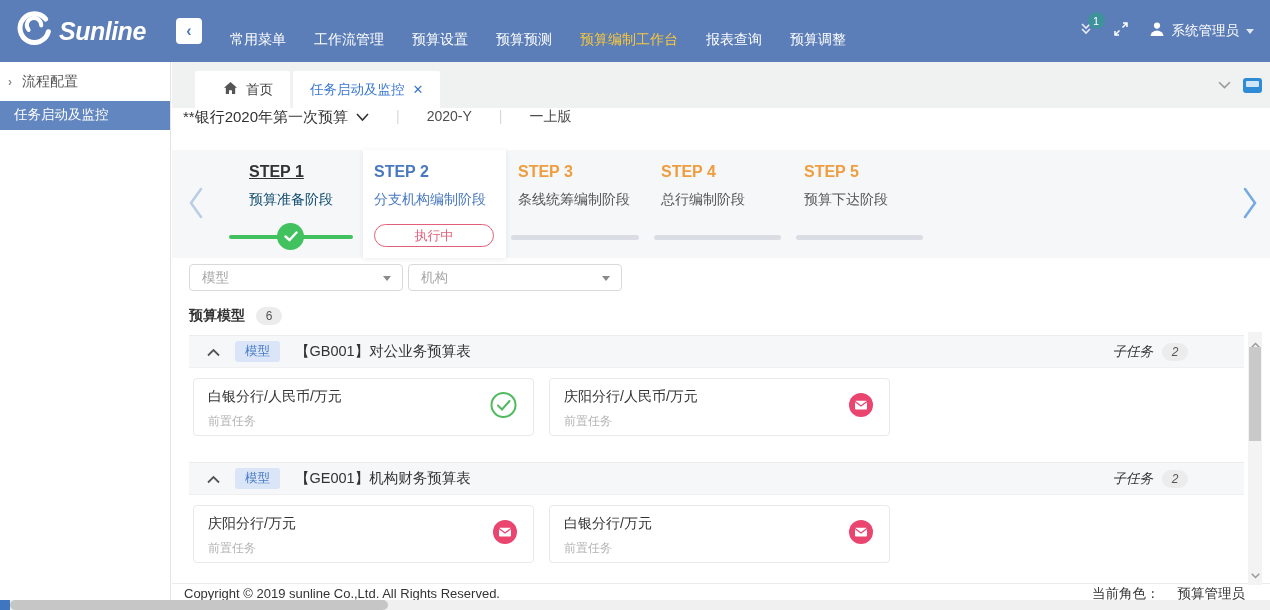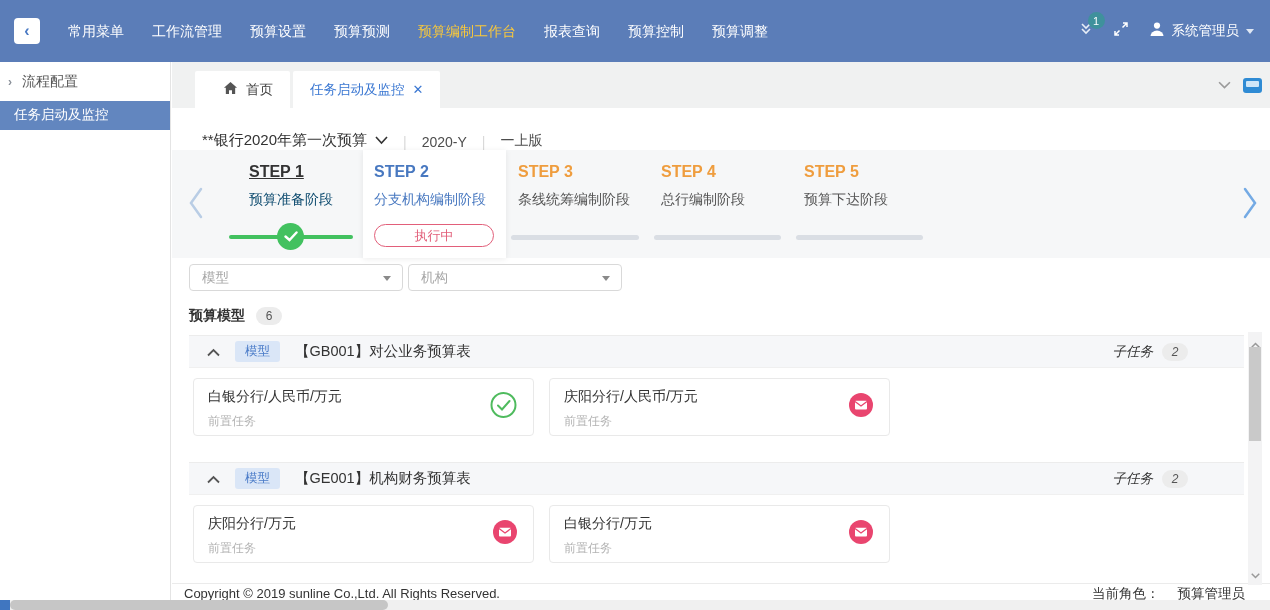--- a/index.html
+++ b/index.html
@@ -5,21 +5,21 @@
   * { margin:0; padding:0; box-sizing:border-box; }
   html,body { width:1270px; height:610px; overflow:hidden; }
   body { font-family:"Liberation Sans","DejaVu Sans",sans-serif; background:#fff; position:relative; }
 
   
   .navbar { position:absolute; top:0; left:0; right:0; height:62px; background:#5b7db8; display:flex; align-items:center; }
   .brand { display:flex; align-items:center; gap:7px; padding-left:16px; width:162px; }
   .brand-text { color:#fff; font-size:25px; font-weight:bold; font-style:italic; letter-spacing:-0.5px; }
   .back-btn { width:26px; height:26px; background:#fff; border-radius:4px; color:#4a7ac4; display:flex; align-items:center; justify-content:center; font-weight:bold; margin-left:14px; font-size:16px; cursor:pointer; }
   .nav-menu { display:flex; height:100%; margin-left:14px; }
-  .nav-item { padding:0 14px; color:#fff; font-size:14px; line-height:62px; height:66px; position:relative; cursor:pointer; white-space:nowrap; }
+  .nav-item { padding:8px 14px; color:#fff; font-size:14px; line-height:62px; height:66px; position:relative; cursor:pointer; white-space:nowrap; }
   .nav-item.active { color:#f8c83c; }
   .nav-item.active::after { content:""; position:absolute; left:0; right:0; bottom:0; height:4px; background:#eebd3f; }
   .nav-right { margin-left:auto; display:flex; align-items:center; gap:20px; padding-right:16px; color:#fff; }
   .icon-btn { position:relative; display:flex; align-items:center; cursor:pointer; }
   .num-badge { position:absolute; top:-10px; left:9px; background:#3f919c; color:#fff; border-radius:50%; width:17px; height:17px; font-size:11px; display:flex; align-items:center; justify-content:center; }
   .user-wrap { display:flex; align-items:center; gap:7px; cursor:pointer; }
   .user-name { font-size:13.5px; }
   .caret-down-w { width:0; height:0; border-left:4px solid transparent; border-right:4px solid transparent; border-top:5px solid #dfe7f3; }
 
   
@@ -33,21 +33,21 @@
 
   .tabbar { position:absolute; top:0; left:0; right:0; height:46px; background:#f0f1f1; display:flex; align-items:flex-end; }
   .tab { height:37px; background:#fff; display:flex; align-items:center; gap:8px; padding:0 17px; font-size:13.5px; color:#444; margin-right:3px; cursor:pointer; border-radius:2px 2px 0 0; }
   .tab.first { margin-left:23px;padding-left:28px; }
   .tab.active { color:#3a77d2; }
   .tab-close { color:#3a77d2; font-size:13px; font-weight:bold; }
   .tabbar-right { margin-left:auto; display:flex; align-items:center; gap:12px; padding-right:8px; align-self:center; }
   .monitor-icon { width:19px; height:15px; background:#2f8bd4; border-radius:3px; position:relative; cursor:pointer; }
   .monitor-icon::after { content:""; position:absolute; left:3px; top:3px; width:13px; height:6px; background:#cfe6f8; border-radius:1px; }
 
-  .context-row { position:absolute; top:46px; height:42px; left:0; right:0; background:#fff; display:flex; align-items:flex-end; padding-left:30px; }
+  .context-row { position:absolute; top:46px; height:42px; left:0; right:0; background:#fff; display:flex; align-items:flex-start; padding-left:11px;gap:12px; }
   .budget-name { font-size:15px; color:#333; display:flex; align-items:center; gap:8px; cursor:pointer; }
   .ctx-sep { color:#d9d9d9; font-size:14px; margin:0 15px; }
   .ctx-val { font-size:14px; color:#4d4d4d; }
 
   
   .wizard { position:absolute; top:88px; height:108px; left:0; right:0; background:#f6f7f8; }
   .step { position:absolute; top:0; height:100%; cursor:pointer; }
   .step-s1 { left:57px;  width:124px; }
   .step-s2 { left:191px; width:143px; background:#fff; box-shadow:0 1px 6px rgba(0,0,0,0.08); }
   .step-s3 { left:339px; width:128px; }
@@ -106,29 +106,37 @@
   .v-arrow.up { top:2px; }
   .v-arrow.down { bottom:2px; }
   .hscroll { position:absolute; left:0; right:0; bottom:0; height:10px; background:#f0f0f0; }
   .hthumb { position:absolute; left:10px; top:0; width:378px; height:10px; background:#c6c6c6; border-radius:5px; cursor:pointer; }
   .hcorner { position:absolute; left:0; top:0; width:10px; height:10px; background:#4076c0; }
 </style>
 </head>
 <body>
 
 <div class="navbar">
+  <div class="brand">
+    <span>
+      <svg width="36" height="36" viewBox="0 0 40 40" fill="none" stroke="#fff" stroke-linecap="round">
+        <path d="M33 9 A16 16 0 1 0 36 23" stroke-width="5.5"></path>
+        <path d="M14 21 A8 8 0 1 1 28 16" stroke-width="4.5"></path>
+      </svg>
+    </span>
+    <span class="brand-text">Sunline</span>
+  </div>
   <div class="back-btn">‹</div>
   <div class="nav-menu">
     <div class="nav-item">常用菜单</div>
     <div class="nav-item">工作流管理</div>
     <div class="nav-item">预算设置</div>
     <div class="nav-item">预算预测</div>
     <div class="nav-item active">预算编制工作台</div>
     <div class="nav-item">报表查询</div>
-    <div class="nav-item">预算控制</div>
     <div class="nav-item">预算调整</div>
   </div>
   <div class="nav-right">
     <div class="icon-btn">
       <span>
         <svg width="14" height="14" viewBox="0 0 14 14" fill="none" stroke="#e8eef7" stroke-width="1.6">
           <polyline points="3,2 7,6 11,2"></polyline>
             <polyline points="3,7 7,11 11,7"></polyline>
         </svg>
       </span>

